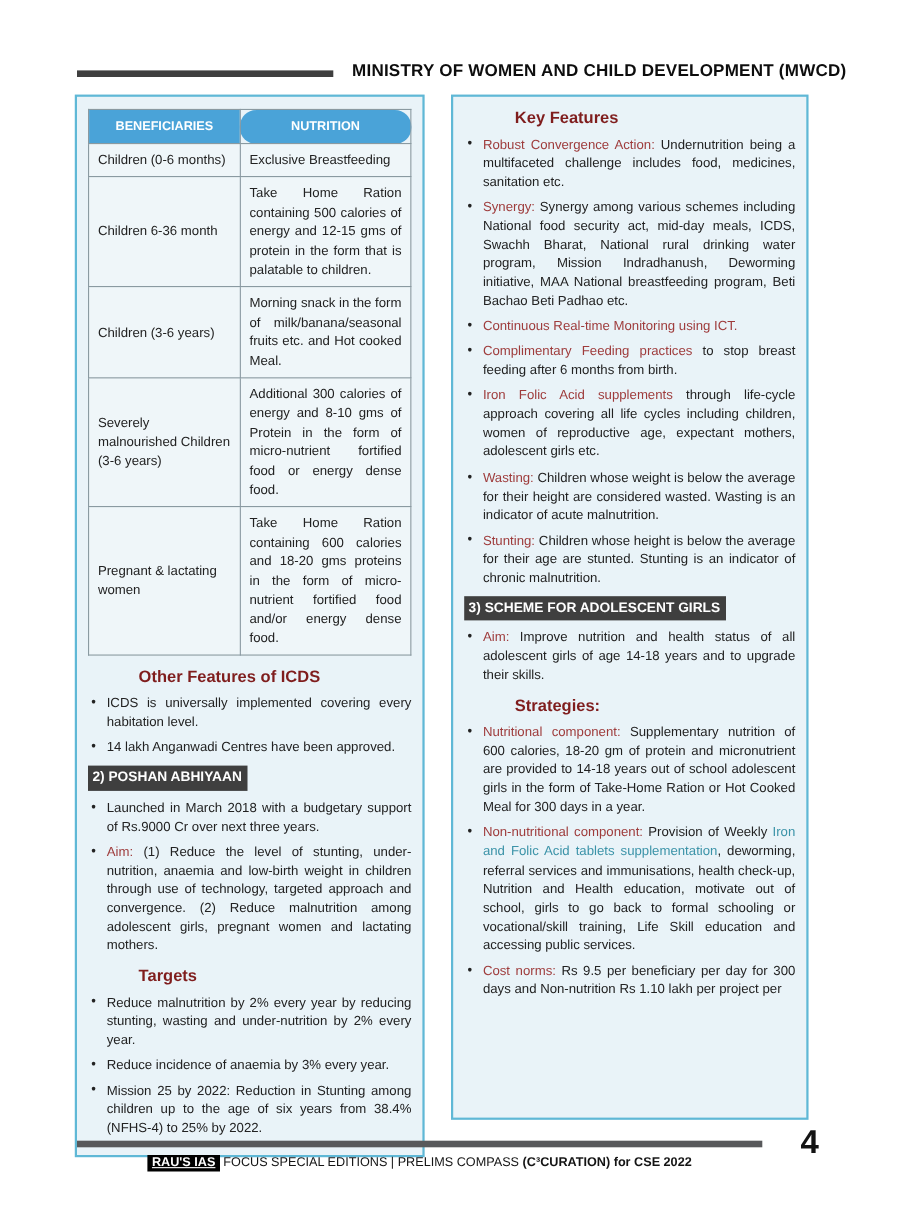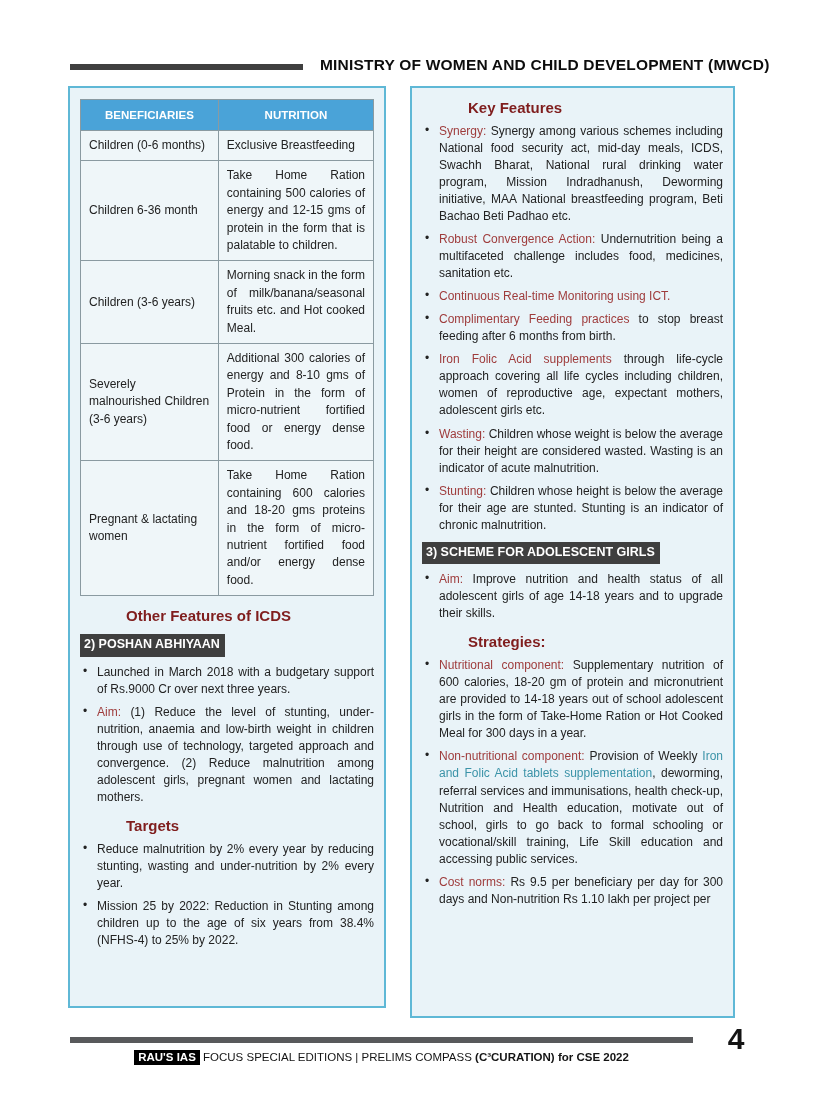--- a/index.html
+++ b/index.html
@@ -21,42 +21,42 @@
   .panel.right { width: 325px; min-height: 932px; }
 
   .intro { padding-left: 14px; margin-bottom: 8px; text-align: justify; }
 
   table.nutrition { border-collapse: collapse; width: 100%; margin: 2px 0 6px 0; }
   table.nutrition th {
     background: #4aa3d8; color: #ffffff; font-size: 11.5px; font-weight: bold;
     padding: 7px 24px; border: 1px solid #8a9aa1;
   }
   table.nutrition th.col-b { text-align: left; width: 34%; }
-  table.nutrition th.col-n { text-align: center; }
+  table.nutrition th.col-n { text-align: center; border-radius: 15px; }
   table.nutrition td {
     border: 1px solid #8a9aa1; background: #eff6f9;
     padding: 6px 8px; vertical-align: middle; line-height: 1.45;
   }
   table.nutrition td.nut { text-align: justify; }
 
   h3.maroon { color: #7f1d1d; font-size: 15px; font-weight: bold; margin: 9px 0 5px 0; padding-left: 46px; }
 
   ul.blist { list-style: none; margin: 0 0 2px 0; }
   ul.blist li { position: relative; padding-left: 17px; margin-bottom: 6px; text-align: justify; line-height: 1.42; }
   ul.blist li::before { content: "\2022"; position: absolute; left: 3px; top: -1px; color: #222; }
 
   .lead  { color: #9e3b3b; }
   .tlink { color: #3b93a8; }
 
   .banner-wrap { margin: 8px 0 7px 0; }
   .banner { display: inline-block; background: #3f3f3f; color: #fff; font-weight: bold; font-size: 12.5px; padding: 2px 5px 3px 4px; }
 
   .footer-bar  { position: absolute; left: 70px; top: 1037px; width: 623px; height: 6px; background: #58595b; }
   .footer-text { position: absolute; left: 70px; top: 1051px; width: 623px; text-align: center; font-size: 11.5px; color: #141414; white-space: nowrap; }
-  .brand { background: #000; color: #fff; font-weight: bold; padding: 1px 4px 2px 4px; }
+  .brand { background: #000; color: #fff; font-weight: bold; padding: 1px 4px 2px 4px; text-decoration: underline; }
   .fbold { font-weight: bold; }
   .page-num { position: absolute; left: 718px; top: 1022px; width: 36px; text-align: center; font-size: 30px; font-weight: bold; color: #141414; }
 </style>
 </head>
 <body>
 
 <div class="header">
   <div class="header-bar"></div>
   <div class="header-title">MINISTRY OF WOMEN AND CHILD DEVELOPMENT (MWCD)</div>
 </div>
@@ -90,41 +90,46 @@
           <td class="nut">Additional 300 calories of energy and 8-10 gms of Protein in the form of micro-nutrient fortified food or energy dense food.</td>
         </tr>
         <tr>
           <td>Pregnant &amp; lactating women</td>
           <td class="nut">Take Home Ration containing 600 calories and 18-20 gms proteins in the form of micro-nutrient fortified food and/or energy dense food.</td>
         </tr>
       </tbody>
     </table>
 
     <h3 class="maroon">Other Features of ICDS</h3>
+    <ul class="blist">
+      <li><span class="lead"></span><span>ICDS is universally implemented covering every habitation level.</span></li>
+      <li><span class="lead"></span><span>14 lakh Anganwadi Centres have been approved.</span></li>
+    </ul>
 
     <div class="banner-wrap">
       <span class="banner">2) POSHAN ABHIYAAN</span>
     </div>
     <ul class="blist">
       <li><span class="lead"></span><span>Launched in March 2018 with a budgetary support of Rs.9000 Cr over next three years.</span></li>
       <li><span class="lead">Aim: </span><span>(1) Reduce the level of stunting, under-nutrition, anaemia and low-birth weight in children through use of technology, targeted approach and convergence. (2) Reduce malnutrition among adolescent girls, pregnant women and lactating mothers.</span></li>
     </ul>
 
     <h3 class="maroon">Targets</h3>
     <ul class="blist">
       <li><span class="lead"></span><span>Reduce malnutrition by 2% every year by reducing stunting, wasting and under-nutrition by 2% every year.</span></li>
+      <li><span class="lead"></span><span>Reduce incidence of anaemia by 3% every year.</span></li>
       <li><span class="lead"></span><span>Mission 25 by 2022: Reduction in Stunting among children up to the age of six years from 38.4% (NFHS-4) to 25% by 2022.</span></li>
     </ul>
   </div>
 
   <div class="panel right">
     <h3 class="maroon" style="margin-top:0">Key Features</h3>
     <ul class="blist">
+      <li><span class="lead">Robust Convergence Action: </span><span>Undernutrition being a multifaceted challenge includes food, medicines, sanitation etc.</span></li>
       <li><span class="lead">Synergy: </span><span>Synergy among various schemes including National food security act, mid-day meals, ICDS, Swachh Bharat, National rural drinking water program, Mission Indradhanush, Deworming initiative, MAA National breastfeeding program, Beti Bachao Beti Padhao etc.</span></li>
-      <li><span class="lead">Robust Convergence Action: </span><span>Undernutrition being a multifaceted challenge includes food, medicines, sanitation etc.</span></li>
       <li><span class="lead">Continuous Real-time Monitoring using ICT.</span><span></span></li>
       <li><span class="lead">Complimentary Feeding practices </span><span>to stop breast feeding after 6 months from birth.</span></li>
       <li><span class="lead">Iron Folic Acid supplements </span><span>through life-cycle approach covering all life cycles including children, women of reproductive age, expectant mothers, adolescent girls etc.</span></li>
     </ul>
 
     <ul class="blist">
       <li><span class="lead">Wasting: </span><span>Children whose weight is below the average for their height are considered wasted. Wasting is an indicator of acute malnutrition.</span></li>
       <li><span class="lead">Stunting: </span><span>Children whose height is below the average for their age are stunted. Stunting is an indicator of chronic malnutrition.</span></li>
     </ul>
 

